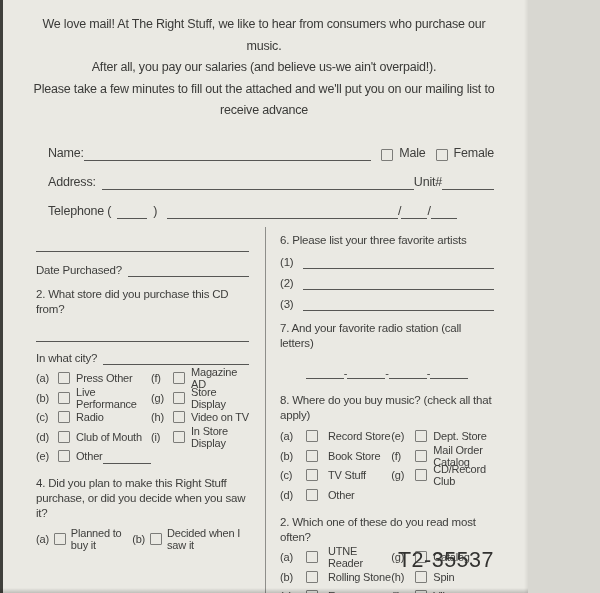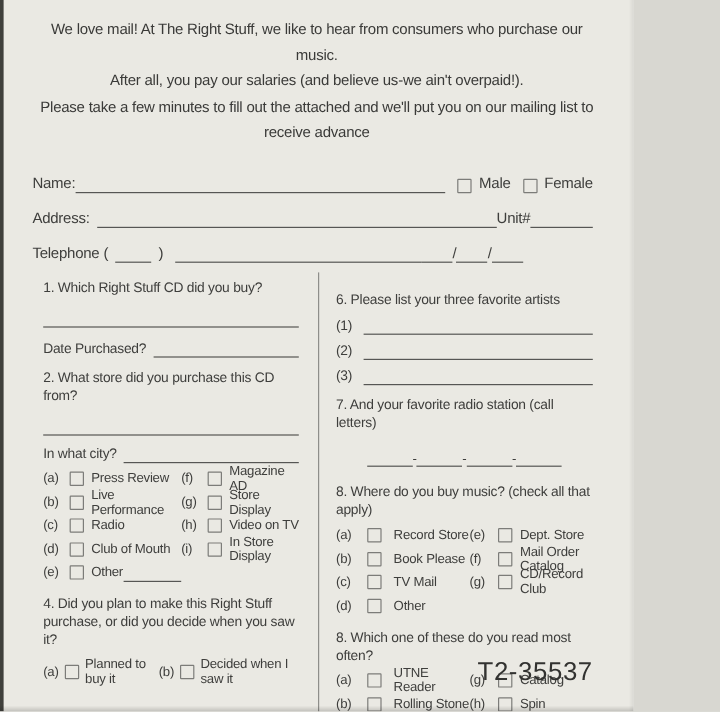--- a/index.html
+++ b/index.html
@@ -12,21 +12,21 @@
     overflow:hidden;
     box-sizing:border-box;
     letter-spacing:-0.2px;
   }
   .scan-edge-left{position:absolute;left:0;top:0;width:3px;height:100%;background:#22221f;opacity:.85;}
   .scan-edge-bottom{position:absolute;left:0;bottom:0;width:100%;height:5px;background:linear-gradient(to bottom,rgba(0,0,0,0),rgba(0,0,0,0.18));}
   .scan-edge-right{position:absolute;right:0;top:0;width:4px;height:100%;background:linear-gradient(to right,rgba(0,0,0,0),rgba(0,0,0,0.07));}
 
   .intro{padding:14px 30px 0 30px;text-align:center;font-size:12.5px;line-height:21.5px;color:#3a3a38;}
 
-  .personal{padding:10px 34px 0 27px;}
+  .personal{padding:10px 34px 0 48px;}
   .prow{display:flex;align-items:flex-end;height:29px;font-size:12.5px;}
   .lbl{white-space:nowrap;padding-bottom:1px;}
   .wline{border-bottom:1.2px solid #55555288;border-bottom-color:#565654;height:14px;display:inline-block;}
   .grow{flex:1 1 auto;}
   .cb{width:10px;height:10px;border:1.2px solid #7c7c79;border-radius:1px;display:inline-block;flex:none;background:transparent;}
   .gap6{width:6px;flex:none;}
   .gap10{width:10px;flex:none;}
 
   .questions{
     display:grid;grid-template-columns:1fr 1fr;
@@ -96,21 +96,20 @@
       <span class="wline" style="width:26px"></span>
       <span class="lbl">/</span>
       <span class="wline" style="width:26px"></span>
     </div>
   </div>
 
   <div class="questions">
 
     <div class="qcol-left">
 
-      <div class="qtitle" style="margin-top:6px">1. Which Right Stuff CD did you buy?</div>
       <div class="wline ansline" style="display:block"></div>
       <div class="inline-row" style="margin-top:4px">
         <span class="lbl">Date Purchased?</span>
         <span class="gap6"></span>
         <span class="wline grow"></span>
       </div>
 
       <div class="qtitle">2. What store did you purchase this CD from?</div>
       <div class="wline ansline" style="display:block"></div>
       <div class="inline-row" style="margin-top:2px">
@@ -118,21 +117,21 @@
         <span class="gap6"></span>
         <span class="wline grow"></span>
       </div>
 
       <div class="opt2" style="margin-top:4px">
         <div>
           <div class="opt">
             <span class="key">(a)</span>
             <span class="cb"></span>
               <span class="gap6"></span>
-            <span>Press Review</span>
+            <span>Press Other</span>
           </div>
           <div class="opt">
             <span class="key">(b)</span>
             <span class="cb"></span>
               <span class="gap6"></span>
             <span>Live Performance</span>
           </div>
           <div class="opt">
             <span class="key">(c)</span>
             <span class="cb"></span>
@@ -192,21 +191,21 @@
           <span>(b)</span>
           <span class="cb"></span>
           <span>Decided when I saw it</span>
         </span>
       </div>
 
     </div>
 
     <div class="qcol-right">
 
-      <div class="qtitle" style="margin-top:16px">6. Please list your three favorite artists</div>
+      <div class="qtitle" style="margin-top:6px">6. Please list your three favorite artists</div>
       <div class="inline-row">
         <span class="lbl">(1)</span>
         <span class="gap10"></span>
         <span class="wline grow"></span>
       </div>
       <div class="inline-row">
         <span class="lbl">(2)</span>
         <span class="gap10"></span>
         <span class="wline grow"></span>
       </div>
@@ -233,27 +232,27 @@
           <div class="opt">
             <span class="key" style="width:26px">(a)</span>
             <span class="cb"></span>
               <span class="gap10"></span>
             <span>Record Store</span>
           </div>
           <div class="opt">
             <span class="key" style="width:26px">(b)</span>
             <span class="cb"></span>
               <span class="gap10"></span>
-            <span>Book Please</span>
+            <span>Book Store</span>
           </div>
           <div class="opt">
             <span class="key" style="width:26px">(c)</span>
             <span class="cb"></span>
               <span class="gap10"></span>
-            <span>TV Mail</span>
+            <span>TV Stuff</span>
           </div>
           <div class="opt">
             <span class="key" style="width:26px">(d)</span>
             <span class="cb"></span>
               <span class="gap10"></span>
             <span>Other</span>
           </div>
         </div>
         <div>
           <div class="opt">
@@ -270,21 +269,21 @@
           </div>
           <div class="opt">
             <span class="key" style="width:24px">(g)</span>
             <span class="cb"></span>
               <span class="gap6"></span>
             <span>CD/Record Club</span>
           </div>
         </div>
       </div>
 
-      <div class="qtitle">8. Which one of these do you read most often?</div>
+      <div class="qtitle">2. Which one of these do you read most often?</div>
       <div class="opt2" style="margin-top:3px;grid-template-columns:52% 48%">
         <div>
           <div class="opt">
             <span class="key" style="width:26px">(a)</span>
             <span class="cb"></span>
               <span class="gap10"></span>
             <span>UTNE Reader</span>
           </div>
           <div class="opt">
             <span class="key" style="width:26px">(b)</span>

